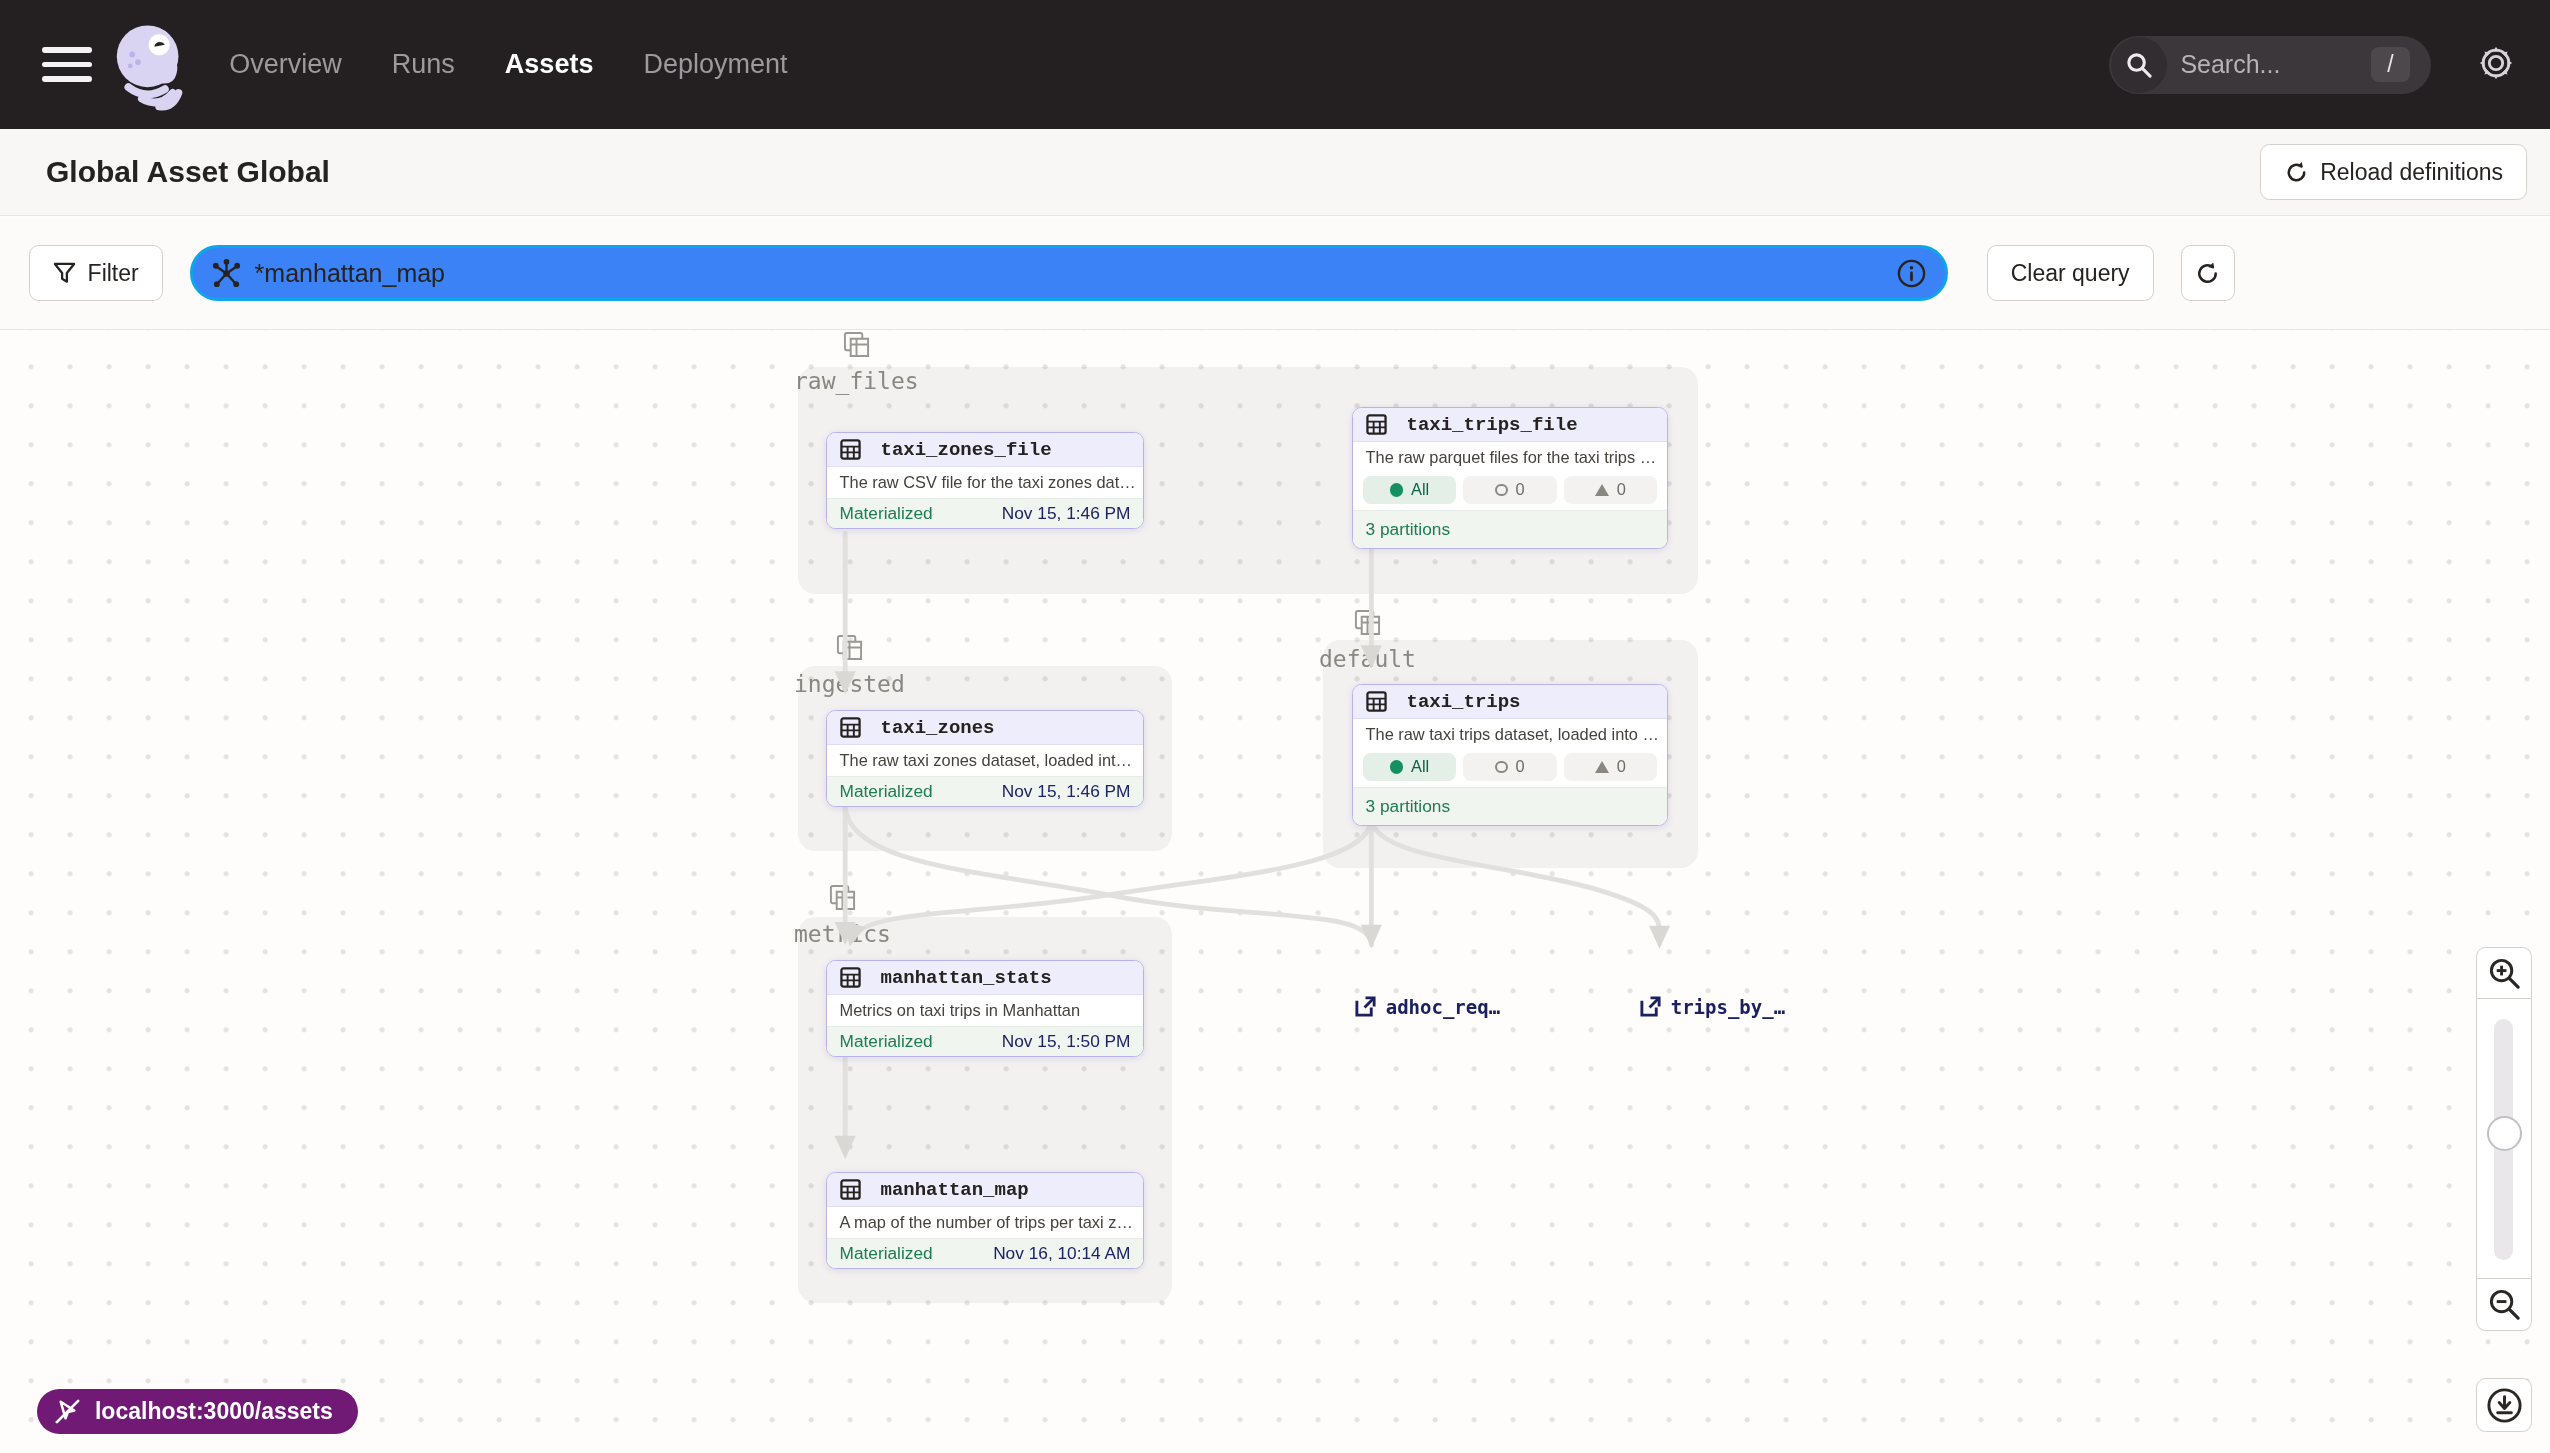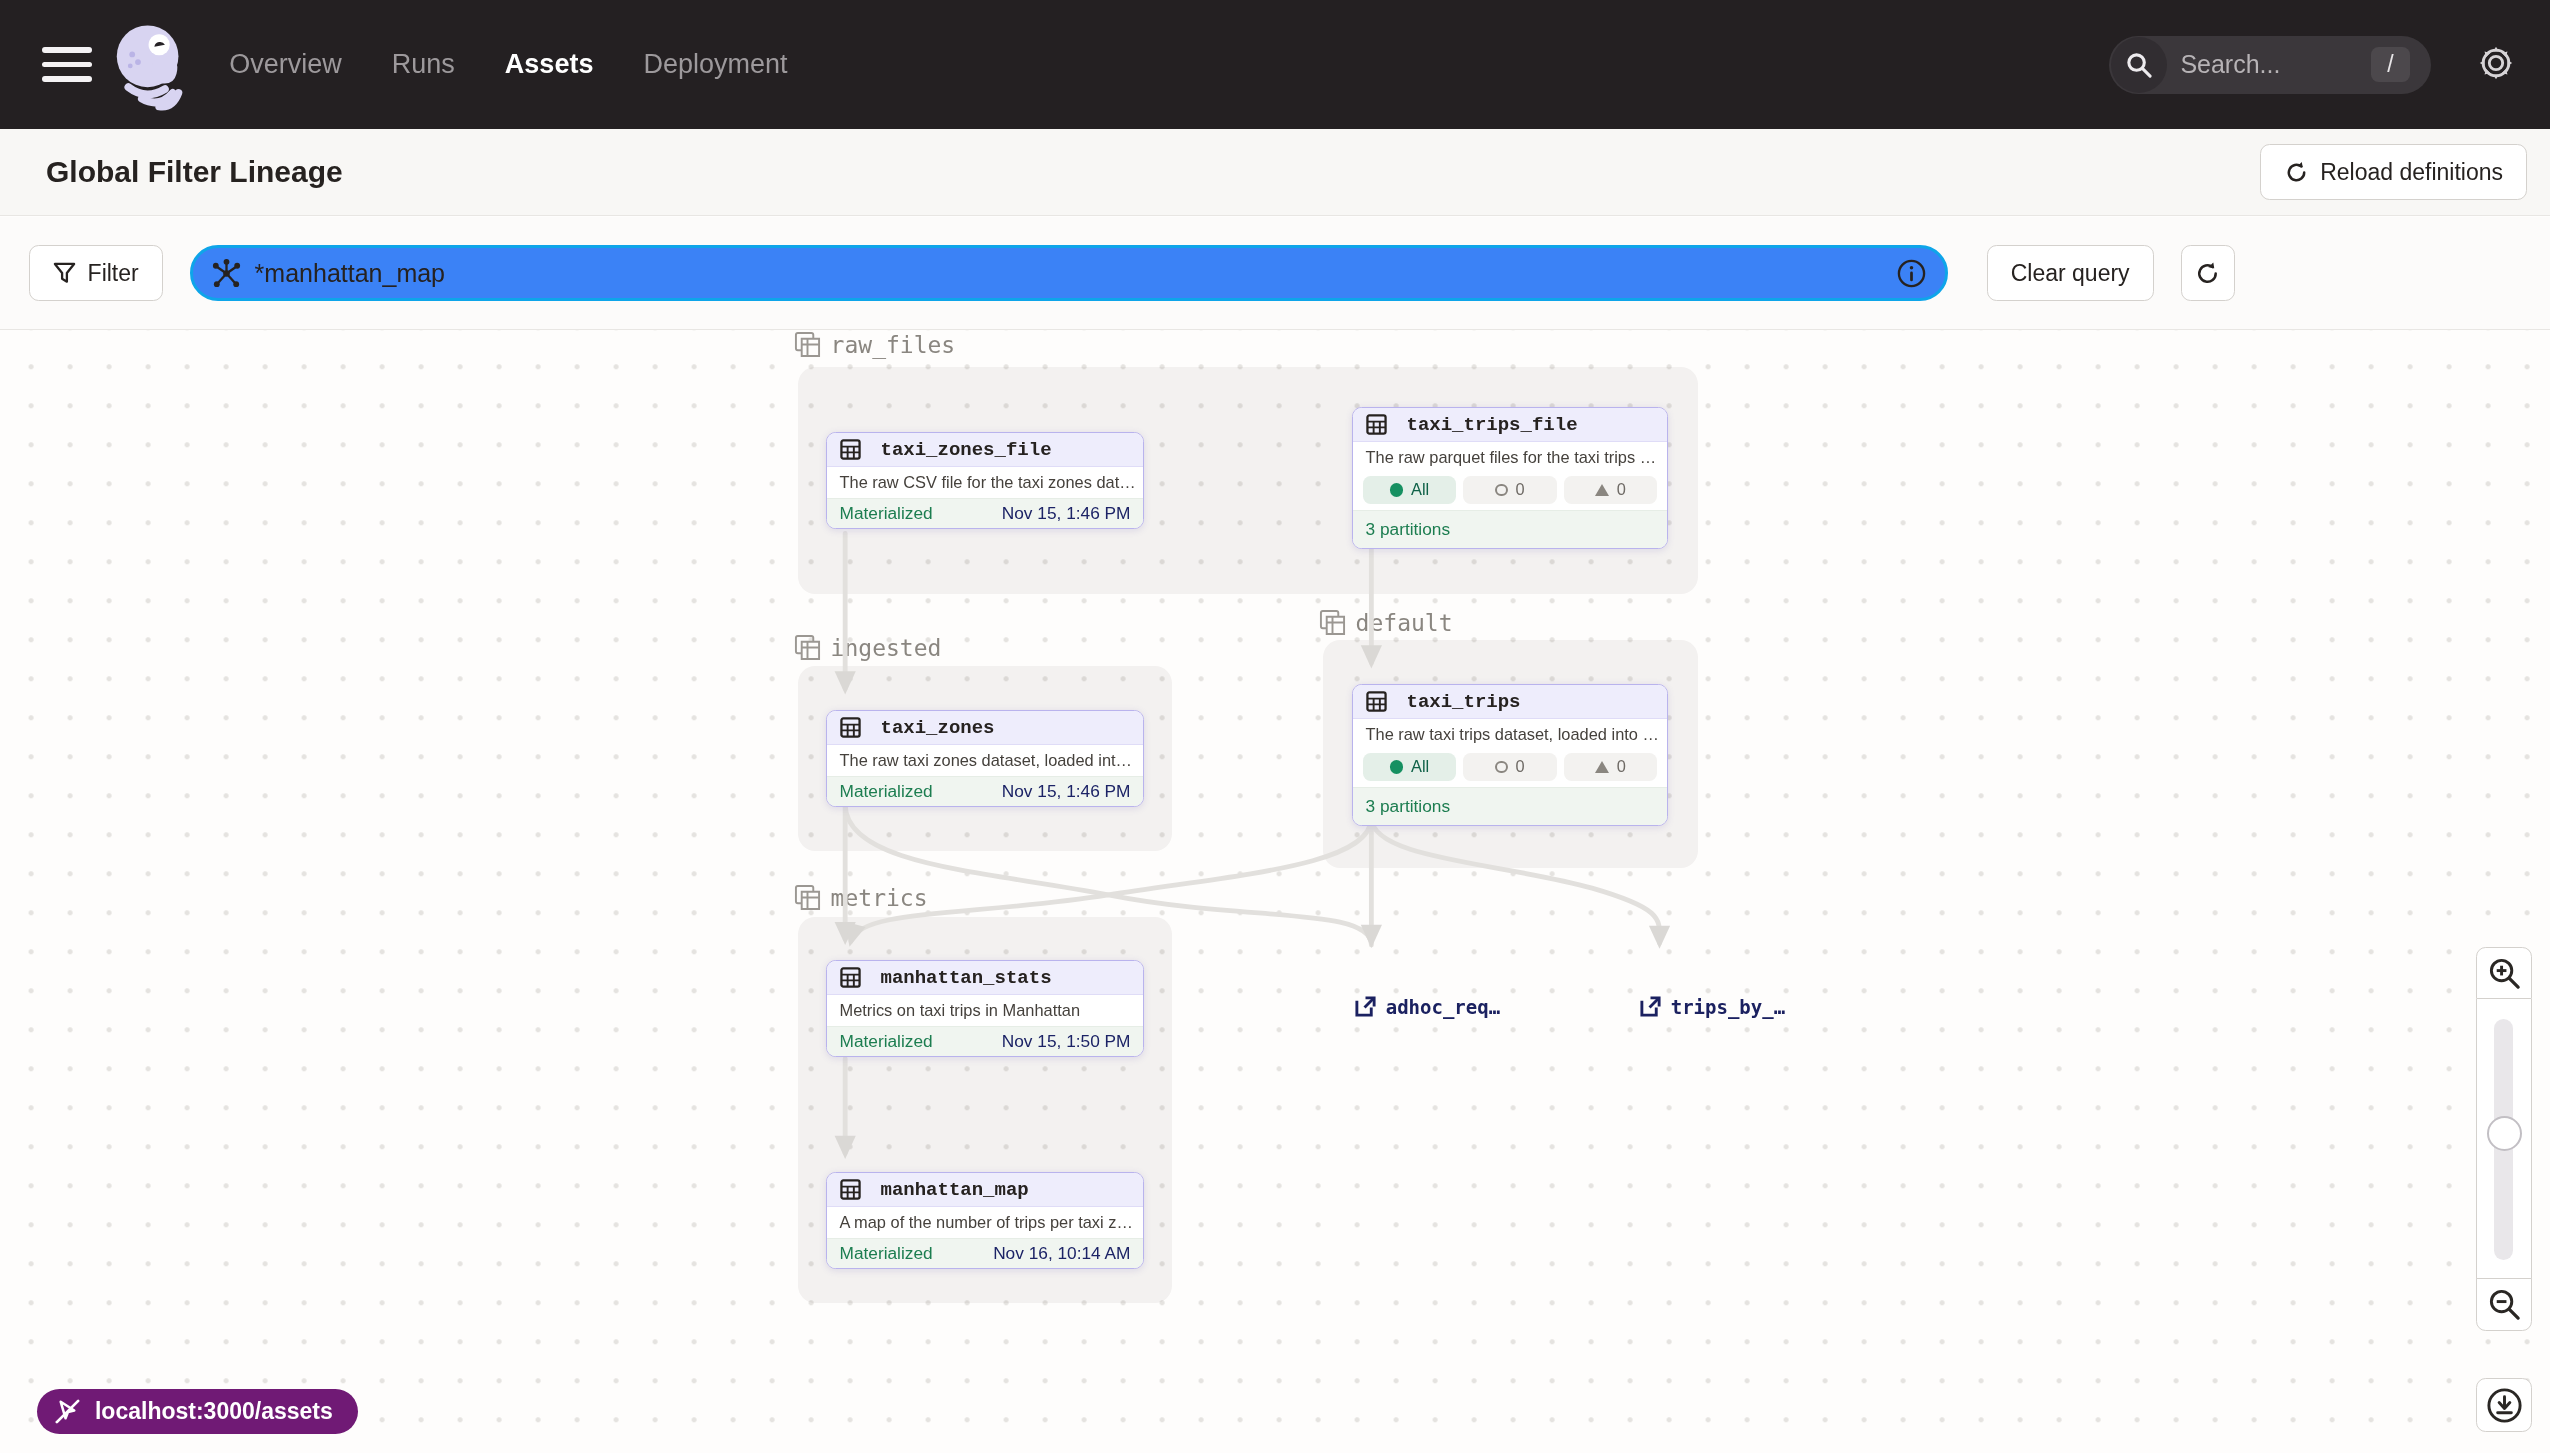--- a/index.html
+++ b/index.html
@@ -53,21 +53,21 @@
   .materialize-main { display:flex; align-items:center; gap:11.6px; padding:0 25px; font-size:23px; }
   .materialize-divider { width:1px; background:#55504F; }
   .materialize-caret { width:52px; display:flex; align-items:center; justify-content:center; }
 
   
   .canvas { position:absolute; left:0; top:330px; width:2550px; height:1124px; background:#FEFDFC;
             background-image:radial-gradient(circle, #E5E3E0 2.2px, transparent 2.7px);
             background-size:39px 39px; background-position:11.6px 17.3px; overflow:hidden; }
   .group-box { position:absolute; background:rgba(34,28,22,0.05); border-radius:17.3px; z-index:1; }
   .group-label { position:absolute; display:flex; align-items:center; gap:9.6px; z-index:1;
-                 color:#8A8680; font-size:23px; }
+                 color:#8A8680; font-size:23px;flex-direction:column; }
   .edges { position:absolute; left:0; top:0; z-index:2; }
   .asset-node { position:absolute; width:318px; background:#FFFFFF; border:1.9px solid #B9B3ED;
                 border-radius:9.6px; overflow:hidden; z-index:3; cursor:pointer;
                 box-shadow:0 1.9px 7.7px rgba(90,80,170,0.14); }
   .node-hdr { background:#EEEDFC; border-bottom:1px solid #DFDCF7; height:34px;
               display:flex; align-items:center; gap:20px; padding:0 12.5px;
               font-family:Liberation Mono, monospace; font-weight:bold; font-size:19px; color:#262220; }
   .node-desc { height:31px; display:flex; align-items:center; padding:0 12.5px; font-size:16.4px;
                color:#45413C; white-space:nowrap; overflow:hidden; }
   .node-foot { background:#F0F5F0; border-top:1px solid #E6EDE6; height:30px; display:flex;
@@ -150,21 +150,21 @@
         <circle cx="22" cy="22" r="7"></circle>
         <path d="M22 5 l3 5 h-6 z M22 39 l3 -5 h-6 z M5 22 l5 -3 v6 z M39 22 l-5 -3 v6 z
                  M10 10 l6 1.5 l-4.5 4.5 z M34 10 l-6 1.5 l4.5 4.5 z M10 34 l6 -1.5 l-4.5 -4.5 z M34 34 l-6 -1.5 l4.5 -4.5 z" fill="#D6D3D6" stroke="none"></path>
         <circle cx="22" cy="22" r="13.5"></circle>
       </g>
     </svg>
   </button>
 </header>
 
 <div class="page-header">
-  <h1 class="page-title">Global Filter Lineage</h1>
+  <h1 class="page-title">Global Asset Global</h1>
   <div class="ph-spacer"></div>
   <button class="btn reload-btn">
     <svg width="25" height="25" viewBox="0 0 26 26">
       <path d="M21 13 a8 8 0 1 1 -3 -6.2" stroke="#262220" stroke-width="2.6" fill="none" stroke-linecap="round"></path>
       <path d="M18.5 2 l1 5.5 l-5.5 -1 z" fill="#262220"></path>
     </svg>
     <span>Reload definitions</span>
   </button>
 </div>
 

